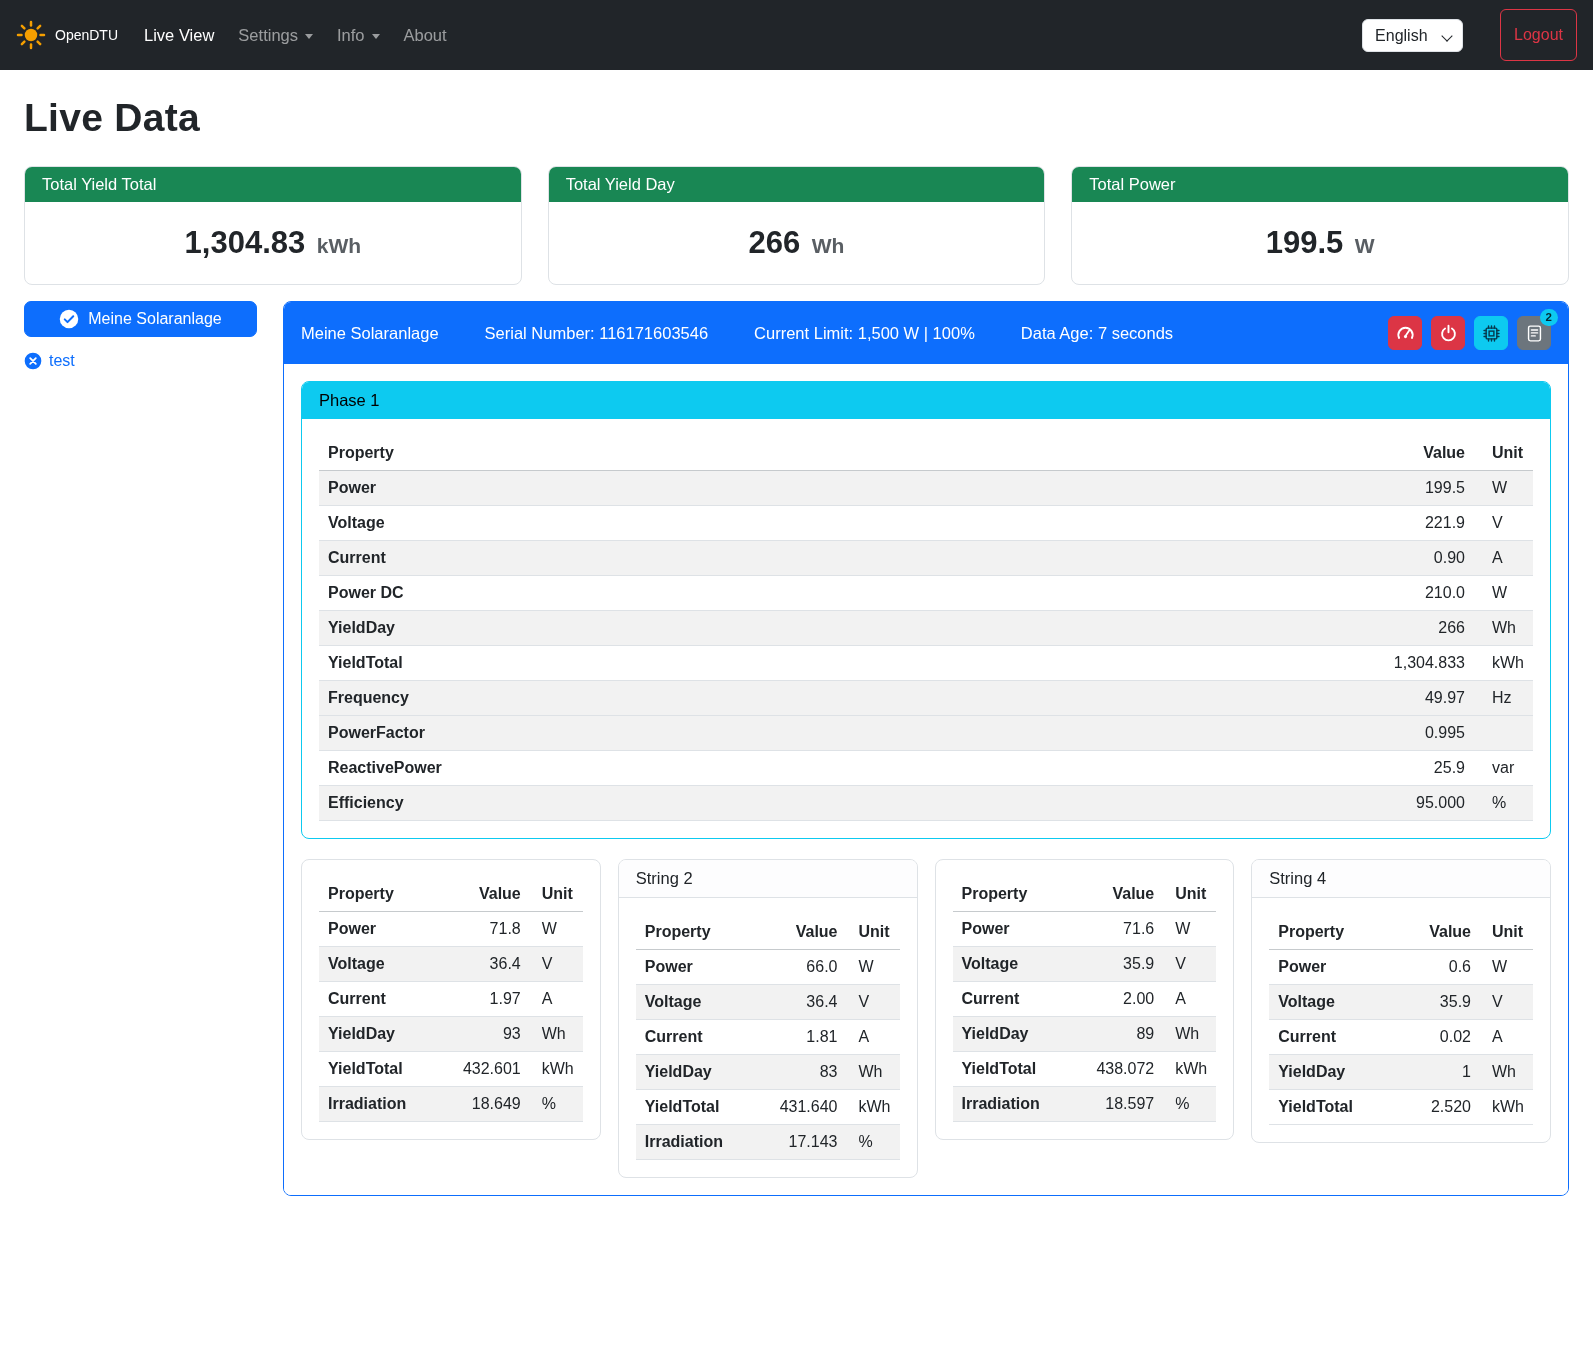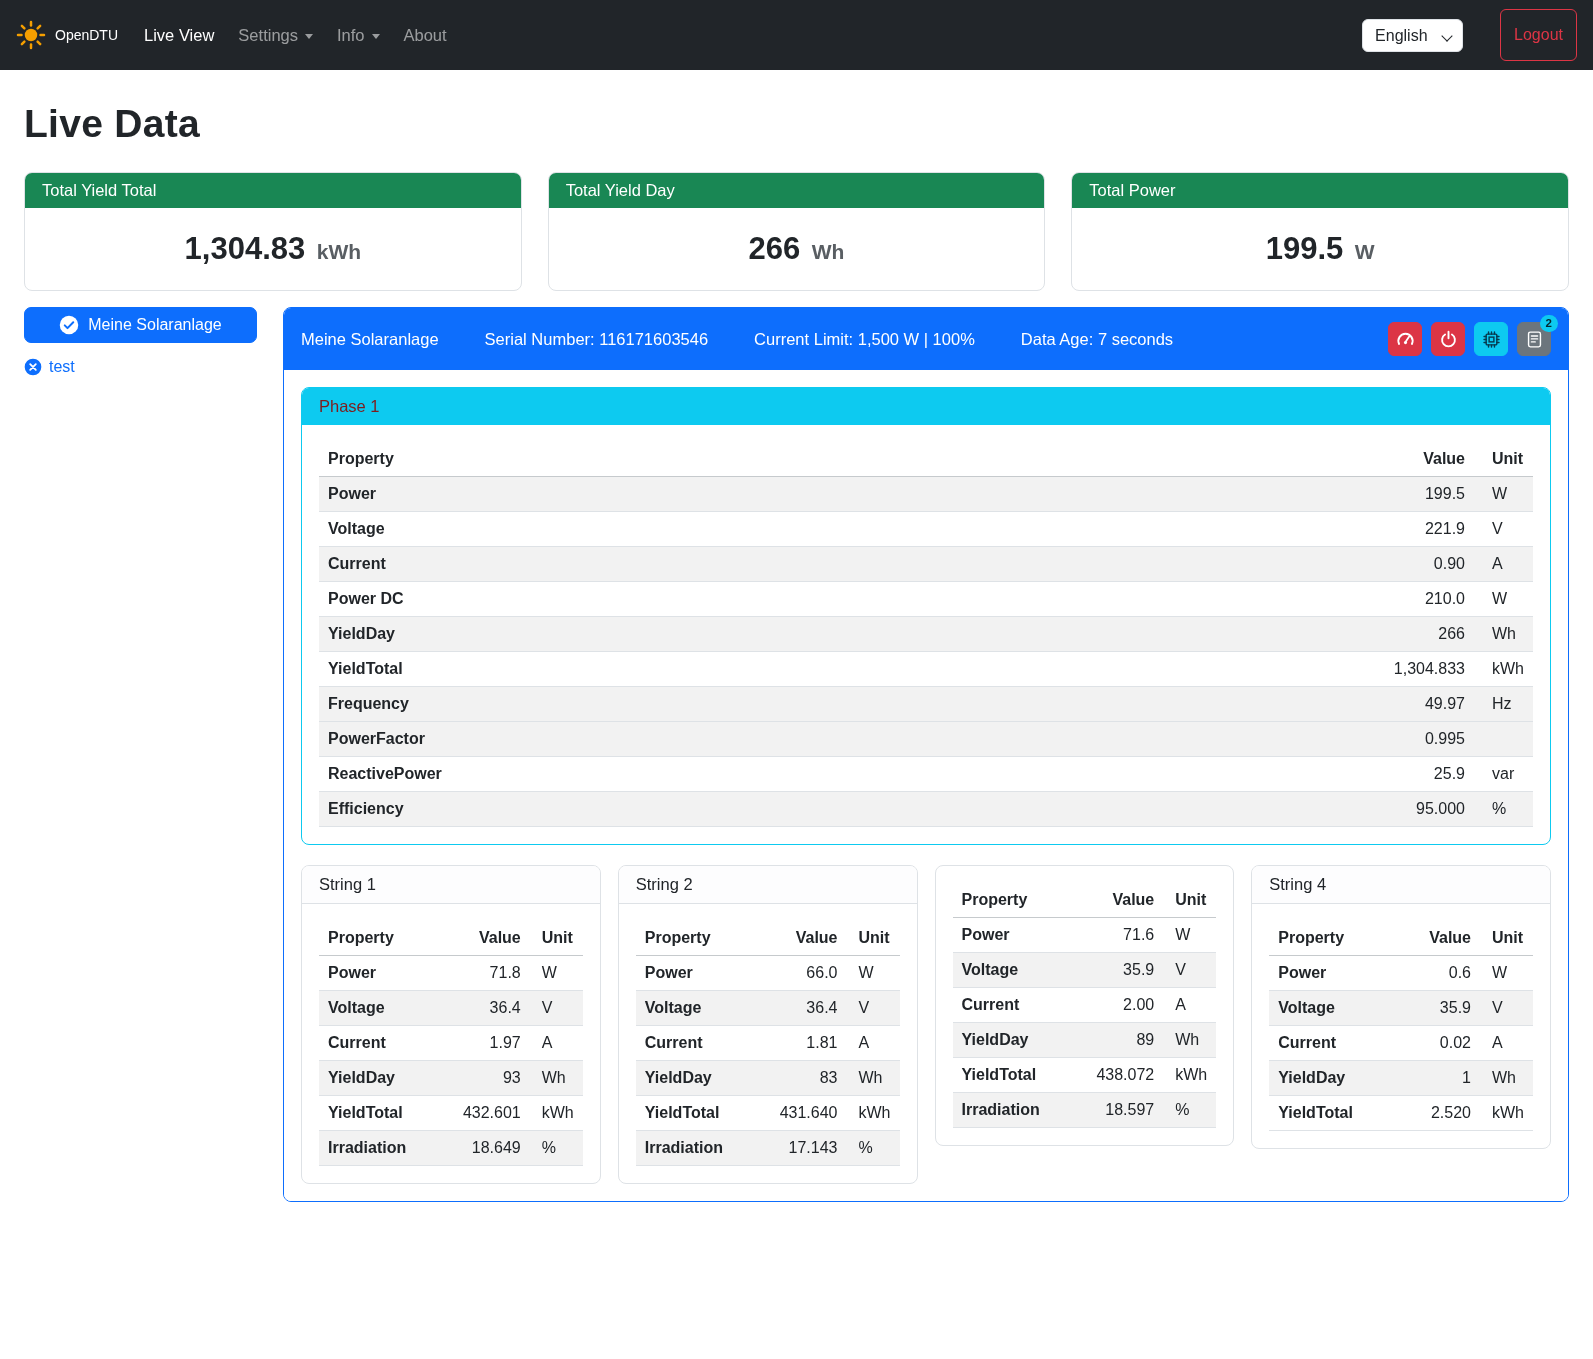--- a/index.html
+++ b/index.html
@@ -43,21 +43,21 @@
     border-right: 1.7px solid #212529; border-bottom: 1.7px solid #212529;
     transform: rotate(45deg); pointer-events: none;
   }
   .logout-btn {
     font-family: inherit; font-size: 16px;
     background: transparent; color: #dc3545; border: 1px solid #dc3545;
     border-radius: 6px; padding: 16px 13px; cursor: pointer; margin-left: 23px;
   }
 
   
-  .container { padding: 20px 24px 28px 24px; }
+  .container { padding: 14px 24px 28px 24px; }
   .page-title { font-size: 39px; font-weight: 600; margin: 12px 0 26px 0; letter-spacing: .3px; }
 
   
   .summary-grid { display: grid; grid-template-columns: repeat(3, 1fr); gap: 26px; margin-bottom: 16px; }
   .card { border: 1px solid #dee2e6; border-radius: 8px; overflow: hidden; background: #fff; }
   .card-header-green { background: #198754; color: #fff; padding: 8px 17px; font-size: 16.5px; }
   .summary-body { padding: 23px 16px; text-align: center; }
   .summary-value { font-size: 31px; font-weight: 700; color: #212529; }
   .summary-unit { font-size: 21px; font-weight: 600; color: #595e63; margin-left: 7px; }
 
@@ -90,21 +90,21 @@
   .btn-secondary { background: #6c757d; border-color: #6c757d; }
   .count-badge {
     position: absolute; top: -8px; right: -8px;
     background: #0dcaf0; color: #032830; font-size: 11.5px; font-weight: 700;
     padding: 2px 6px; border-radius: 9px; line-height: 1.1;
   }
   .panel-body { padding: 17px; background: #fff; }
 
   
   .phase-card { border: 1px solid #0dcaf0; border-radius: 8px; overflow: hidden; margin-bottom: 20px; }
-  .phase-header { background: #0dcaf0; color: #7f1d1d; padding: 9px 17px; font-size: 16.5px; }
+  .phase-header { background: #0dcaf0; color: #000000; padding: 9px 17px; font-size: 16.5px; }
   .phase-body { padding: 17px; }
 
   
   table { width: 100%; border-collapse: collapse; font-size: 16px; }
   th, td { padding: 8px 9px; border-bottom: 1px solid #dee2e6; text-align: left; }
   thead th { font-weight: 700; border-bottom-color: #c6cacd; }
   td.prop { font-weight: 700; }
   .val { text-align: right; }
   .phase-body .unit { width: 58px; padding-left: 18px; }
   .string-body .unit { width: 46px; padding-left: 12px; }
@@ -354,21 +354,20 @@
                     <td class="unit">%</td>
                   </tr>
                 </tbody>
             </table>
           </div>
         </div>
 
         <div class="strings-grid">
 
           <div class="string-card">
-            <div class="string-header">String 1</div>
             <div class="string-body">
               <table class="string-table">
                 <thead>
                   <tr>
                     <th>Property</th>
                     <th class="val">Value</th>
                     <th class="unit">Unit</th>
                   </tr>
                 </thead>
                 <tbody>

